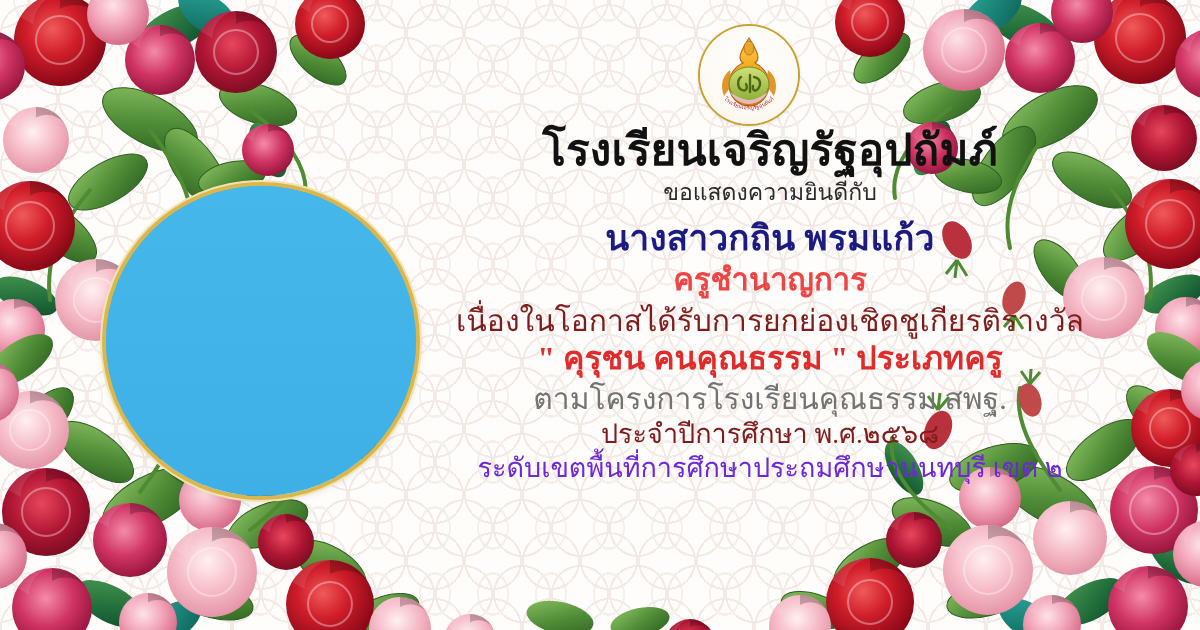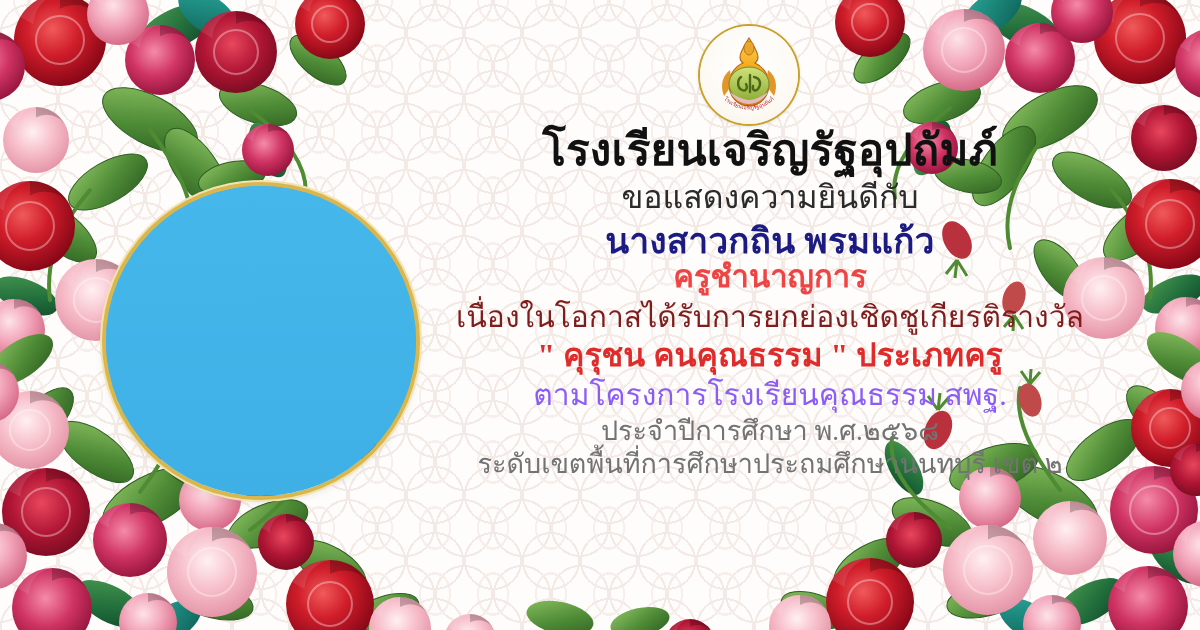--- a/index.html
+++ b/index.html
@@ -63,30 +63,30 @@
   
   #textcol{
     position:absolute;left:390px;top:128px;width:760px;
     text-align:center;
   }
   .line{line-height:1.05;white-space:nowrap;}
   .l-school{
     font-size:44px;font-weight:700;color:#111111;
     letter-spacing:.2px;margin-bottom:7px;
   }
-  .l-congrats{font-size:32px;color:#2b2b2b;margin-bottom:9px;}
+  .l-congrats{font-size:23px;color:#2b2b2b;margin-bottom:16px;}
   .l-name{
-    font-size:35px;font-weight:700;color:#1b1b82;letter-spacing:.3px;
+    font-size:35px;font-weight:700;color:#1b1b82;margin-bottom:6px;letter-spacing:.3px;
   }
   .l-position{font-size:31px;font-weight:700;color:#ef4444;margin-bottom:8px;}
   .l-occasion{font-size:30px;color:#7f1d1d;margin-bottom:6px;}
   .l-award{font-size:32px;font-weight:700;color:#e02b2b;margin-bottom:7px;}
-  .l-project{font-size:30px;color:#8b5cf6;margin-bottom:6px;}
-  .l-year{font-size:27px;color:#737373;margin-bottom:5px;}
-  .l-area{font-size:27px;color:#737373;}
+  .l-project{font-size:30px;color:#737373;margin-bottom:6px;}
+  .l-year{font-size:27px;color:#7f1d1d;margin-bottom:5px;}
+  .l-area{font-size:27px;color:#6d28d9;}
 </style>
 </head>
 <body>
 
 <div id="card">
 
   <div class="wallpaper"></div>
   <div class="wallpaper2"></div>
 
   <svg class="flora" width="1200" height="630" viewBox="0 0 1200 630" style="left:0;top:0;">

